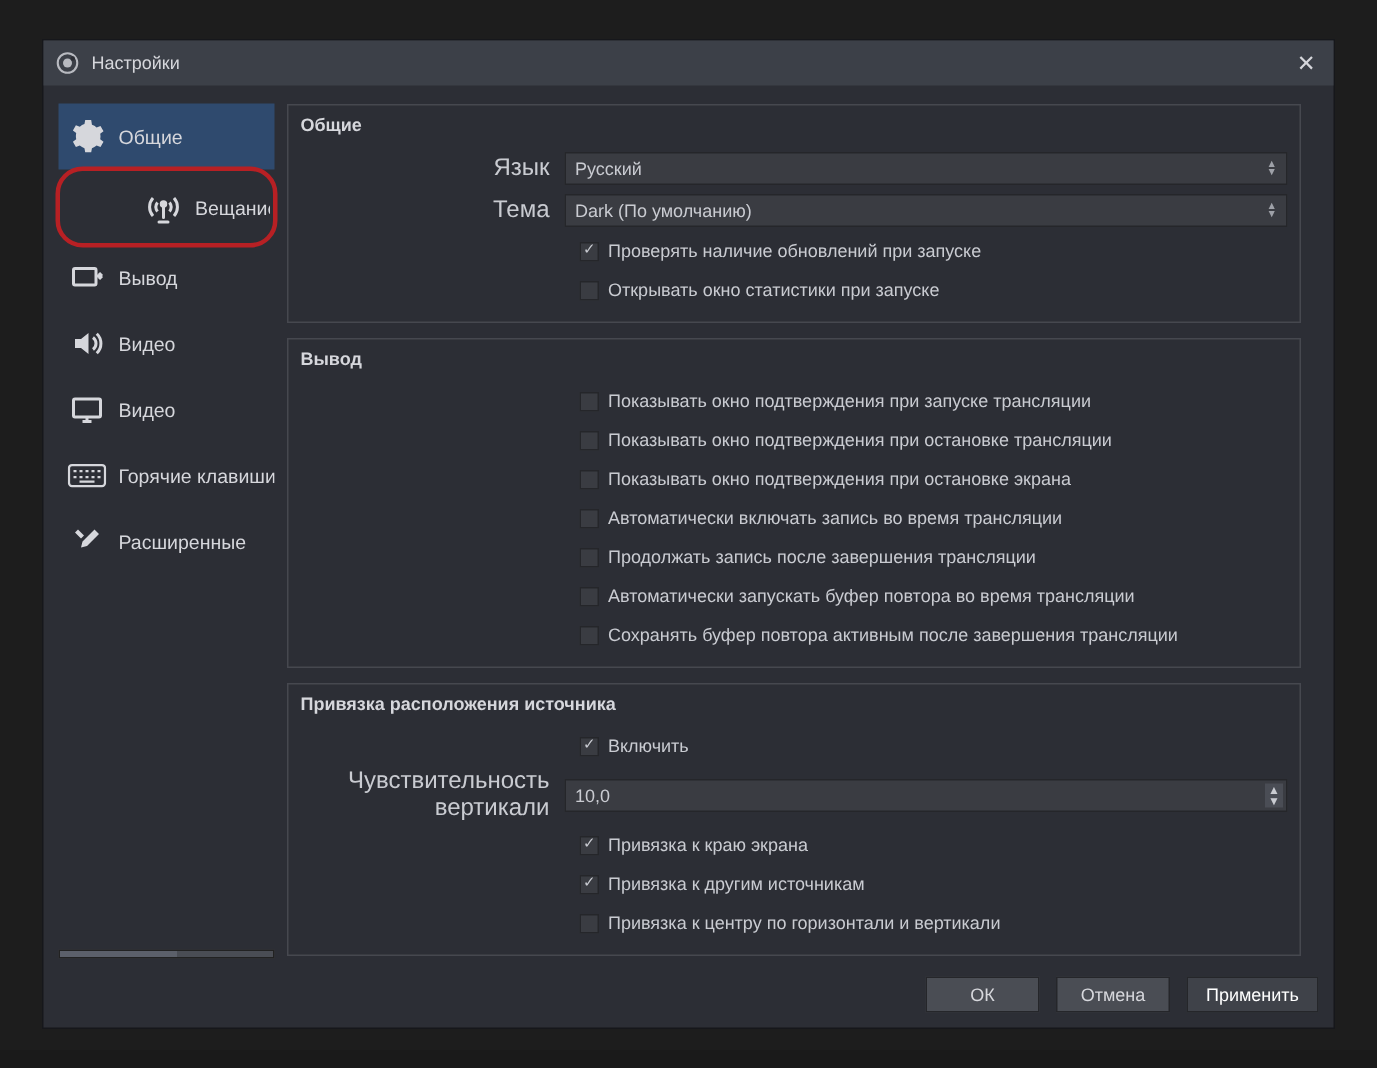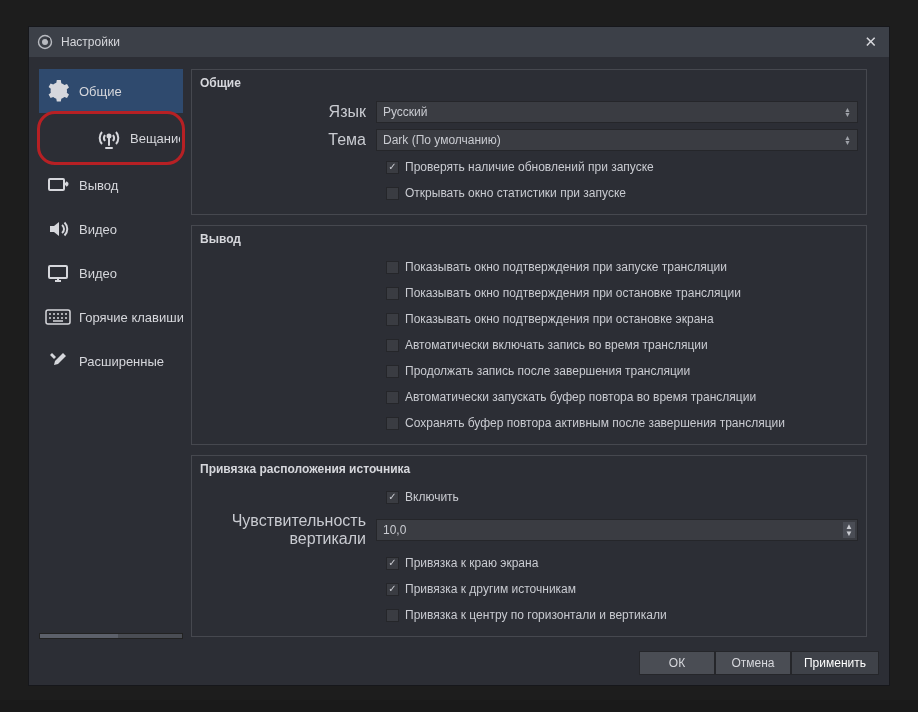--- a/index.html
+++ b/index.html
@@ -29,21 +29,21 @@
 .form-row { display: flex; align-items: center; min-height: 24px; }
 .form-label { width: 176px; text-align: right; color: #c9cbd1; font-size: 16px; padding-right: 10px; }
 .form-field { flex: 1; }
 .select { width: 100%; height: 22px; background: #3a3c42; border: 1px solid #25262a; color: #c9cbd1; font-size: 12px; display: flex; align-items: center; padding: 0 6px; position: relative; cursor: pointer; }
 .select .arrows { margin-left: auto; display:flex; flex-direction:column; line-height:5px; font-size:7px; color:#9ea1a8; }
 .spin { width: 100%; height: 22px; background: #3a3c42; border: 1px solid #25262a; color: #c9cbd1; font-size: 12px; display: flex; align-items: center; padding: 0 2px 0 6px; }
 .spin .arrows { margin-left: auto; display:flex; flex-direction:column; line-height:7px; font-size:8px; color:#c9cbd1; background:#4a4d55; padding:1px 2px; }
 .check-row { display: flex; align-items: center; min-height: 22px; padding-left: 186px; gap: 6px; color: #c9cbd1; font-size: 12px; }
 .checkbox { width: 13px; height: 13px; background: #3a3c42; border: 1px solid #25262a; display:inline-flex; align-items:center; justify-content:center; flex-shrink:0; cursor:pointer; }
 .checkbox.checked::after { content: "✓"; color: #c9cbd1; font-size: 10px; line-height: 1; }
-.button-row { display: flex; justify-content: flex-end; gap: 0; padding: 6px 10px 10px 10px; }
+.button-row { display: flex; justify-content: flex-end; gap: 11px; padding: 6px 10px 10px 10px; }
 .btn { min-width: 76px; height: 24px; background: #4a4d54; border: 1px solid #25262a; color: #d6d7dc; font-size: 12px; display:inline-flex; align-items:center; justify-content:center; cursor:pointer; padding: 0 12px; }
 .btn.disabled { color: #ffffff; background:#3f4249; cursor: default; }
 svg { display:block; }
 </style>
 </head>
 <body>
 
 <div class="outer">
 <div class="window">
   <div class="titlebar">

